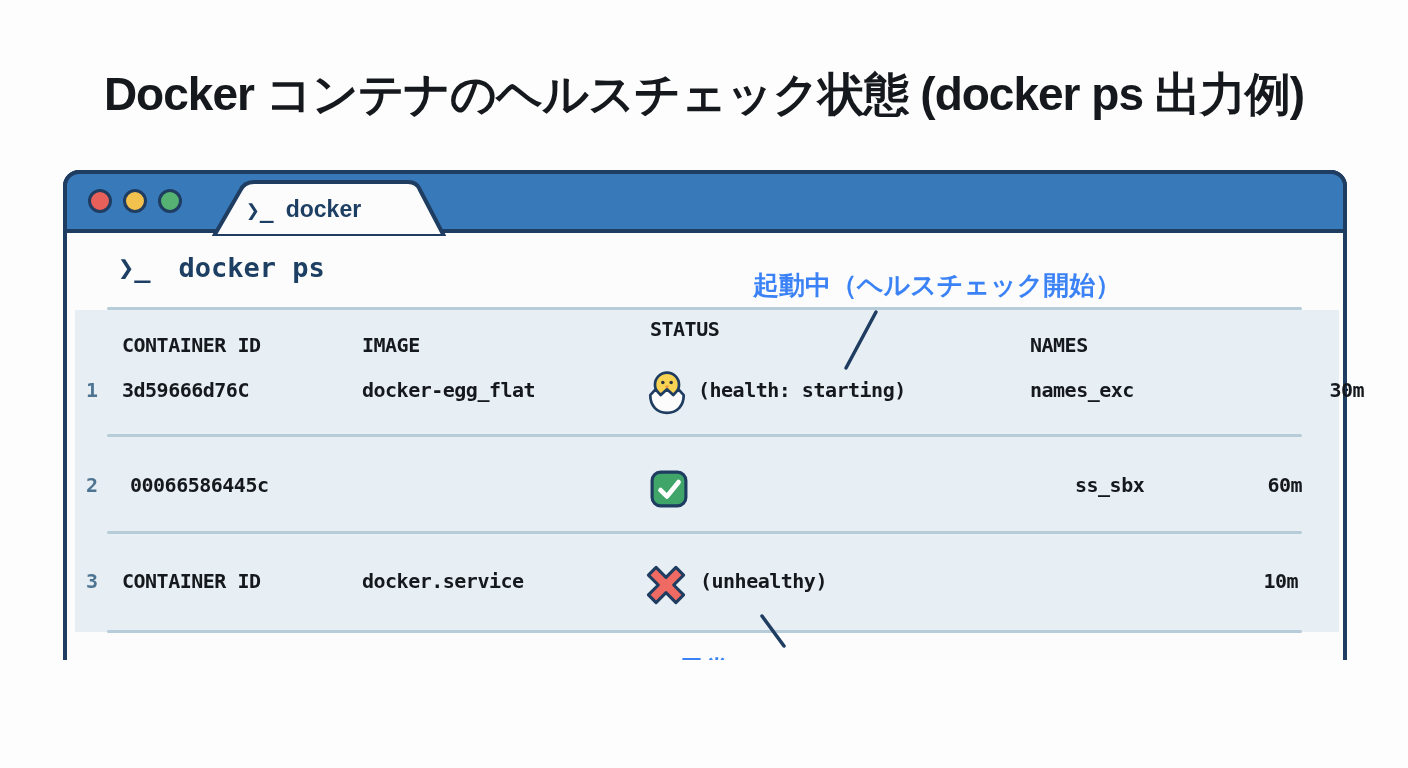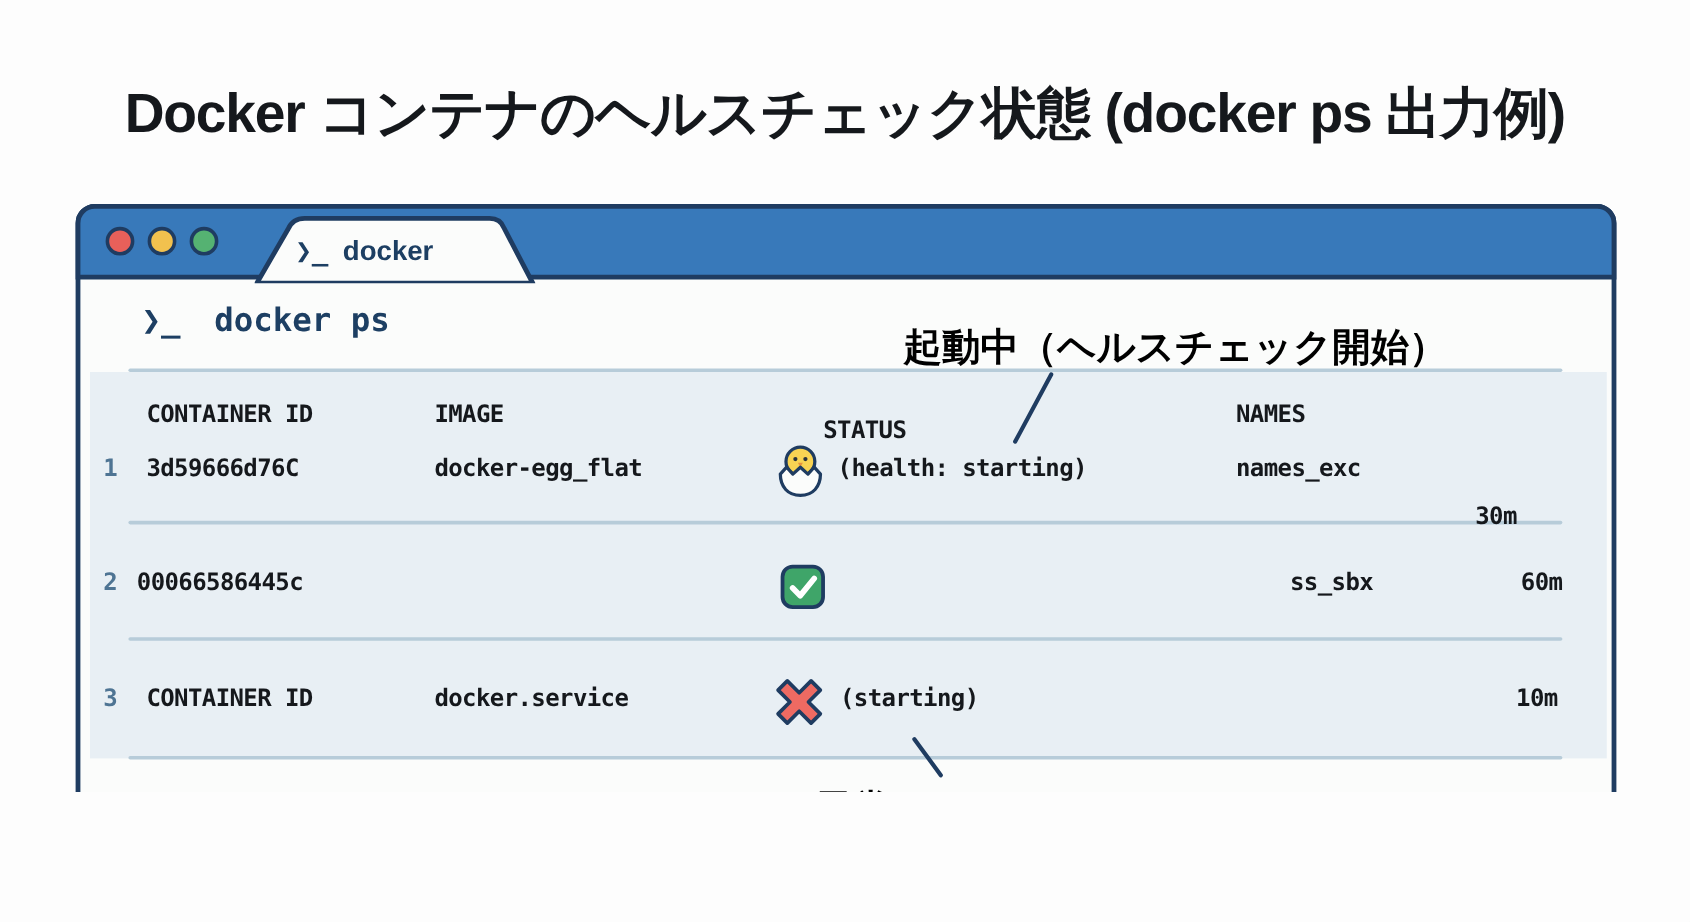--- a/index.html
+++ b/index.html
@@ -30,21 +30,21 @@
 
   
   .rows-panel{left:75px;top:310px;width:1264px;height:322px;background:#e8eff4;}
   .divider{height:3px;background:#b7ccd9;border-radius:2px;}
 
   .mono{font-family:"DejaVu Sans Mono",monospace;font-weight:bold;font-size:20px;
         letter-spacing:-0.5px;color:#15181c;white-space:nowrap;}
   .gutter-num{color:#4e7493;}
   .time-cell{width:118px;text-align:right;}
 
-  .annotation{font-size:32px;font-weight:bold;color:#000000;white-space:nowrap;}
+  .annotation{font-size:26px;font-weight:bold;color:#3b82f6;white-space:nowrap;}
 
   .pointer-overlay{left:0;top:0;width:1408px;height:768px;pointer-events:none;}
 </style>
 </head>
 <body>
 
 <div class="stage">
 
   <div class="abs page-title">Docker コンテナのヘルスチェック状態 (docker ps 出力例)</div>
 
@@ -71,53 +71,53 @@
   </div>
 
   <div class="abs rows-panel"></div>
   <div class="abs divider" style="left:107px;top:307px;width:1195px;"></div>
   <div class="abs divider" style="left:107px;top:434px;width:1195px;"></div>
   <div class="abs divider" style="left:107px;top:531px;width:1195px;"></div>
   <div class="abs divider" style="left:107px;top:630px;width:1195px;"></div>
 
   <div class="abs mono" style="left:122px;top:333px;">CONTAINER ID</div>
   <div class="abs mono" style="left:362px;top:333px;">IMAGE</div>
-  <div class="abs mono" style="left:650px;top:346px;margin-left:36px;">STATUS</div>
+  <div class="abs mono" style="left:650px;top:317px;">STATUS</div>
   <div class="abs mono" style="left:1030px;top:333px;">NAMES</div>
 
   <div class="abs mono gutter-num" style="left:86px;top:378px;">1</div>
   <div class="abs mono" style="left:122px;top:378px;">3d59666d76C</div>
   <div class="abs mono" style="left:362px;top:378px;">docker-egg_flat</div>
   <svg class="abs" style="left:644px;top:370px;" width="46" height="46" viewBox="0 0 44 44">
     <circle cx="22" cy="14" r="11.5" fill="#f8d353" stroke="#1f3c61" stroke-width="2.6"></circle>
     <circle cx="18" cy="12" r="1.7" fill="#2a333c"></circle>
     <circle cx="26" cy="12" r="1.7" fill="#2a333c"></circle>
     <path d="M20 15 L24 15 L22 18.5 Z" fill="#e8923e"></path>
     <path d="M6 24 L11 18.5 L16 24 L22 18.5 L28 24 L33 18.5 L38 24 C38 34 32 41 22 41 C12 41 6 34 6 24 Z" fill="#fbfcfb" stroke="#1f3c61" stroke-width="2.6" stroke-linejoin="round"></path>
   </svg>
   <div class="abs mono" style="left:698px;top:378px;">(health: starting)</div>
   <div class="abs mono" style="left:1030px;top:378px;">names_exc</div>
-  <div class="abs mono time-cell" style="left:1146px;top:378px;margin-top:40px;">30m</div>
+  <div class="abs mono time-cell" style="left:1246px;top:378px;">30m</div>
 
   <div class="abs mono gutter-num" style="left:86px;top:473px;">2</div>
-  <div class="abs mono" style="left:114px;top:473px;">00066586445c</div>
+  <div class="abs mono" style="left:130px;top:473px;">00066586445c</div>
   <svg class="abs" style="left:650px;top:470px;" width="38" height="38" viewBox="0 0 36 36">
     <rect x="2" y="2" width="32" height="32" rx="8" fill="#3fa569" stroke="#1f3c61" stroke-width="3"></rect>
     <path d="M10 19 L16 25 L27 11.5" fill="none" stroke="#ffffff" stroke-width="4.5" stroke-linecap="round" stroke-linejoin="round"></path>
   </svg>
   <div class="abs mono" style="left:1075px;top:473px;">ss_sbx</div>
   <div class="abs mono time-cell" style="left:1184px;top:473px;">60m</div>
 
   <div class="abs mono gutter-num" style="left:86px;top:569px;">3</div>
   <div class="abs mono" style="left:122px;top:569px;">CONTAINER ID</div>
   <div class="abs mono" style="left:362px;top:569px;">docker.service</div>
   <svg class="abs" style="left:644px;top:563px;" width="44" height="44" viewBox="0 0 40 40">
     <path d="M11 4 L20 13 L29 4 L36 11 L27 20 L36 29 L29 36 L20 27 L11 36 L4 29 L13 20 L4 11 Z" fill="#ee6a62" stroke="#1f3c61" stroke-width="2.8" stroke-linejoin="round"></path>
   </svg>
-  <div class="abs mono" style="left:700px;top:569px;">(starting)</div>
+  <div class="abs mono" style="left:700px;top:569px;">(unhealthy)</div>
   <div class="abs mono time-cell" style="left:1180px;top:569px;">10m</div>
 
   <div class="abs annotation" style="left:753px;top:268px;">起動中（ヘルスチェック開始）</div>
   <div class="abs annotation" style="left:679px;top:653px;">異常（アンヘルシー）</div>
 
   <svg class="abs pointer-overlay" viewBox="0 0 1408 768">
     <line x1="876" y1="312" x2="846" y2="368" stroke="#1f3c61" stroke-width="3.5" stroke-linecap="round"></line>
     <line x1="762" y1="616" x2="784" y2="646" stroke="#1f3c61" stroke-width="3.5" stroke-linecap="round"></line>
   </svg>
 

